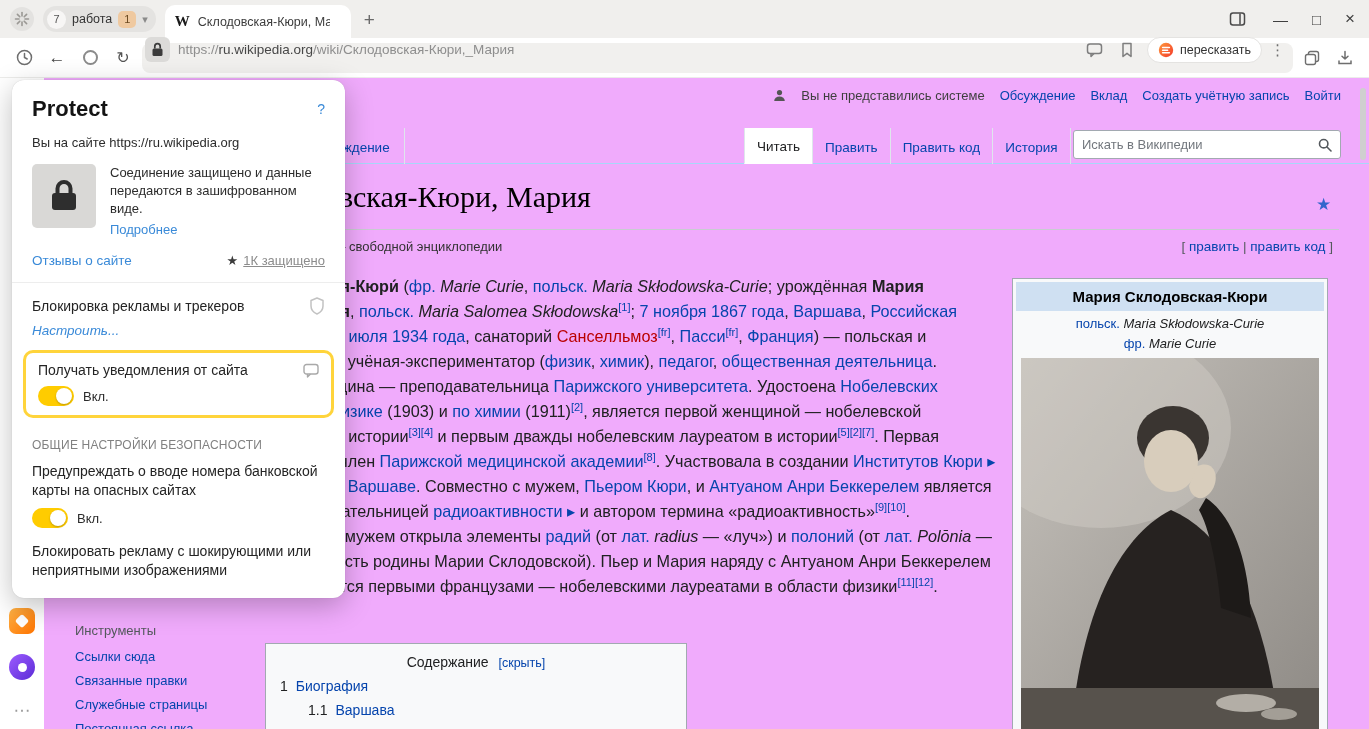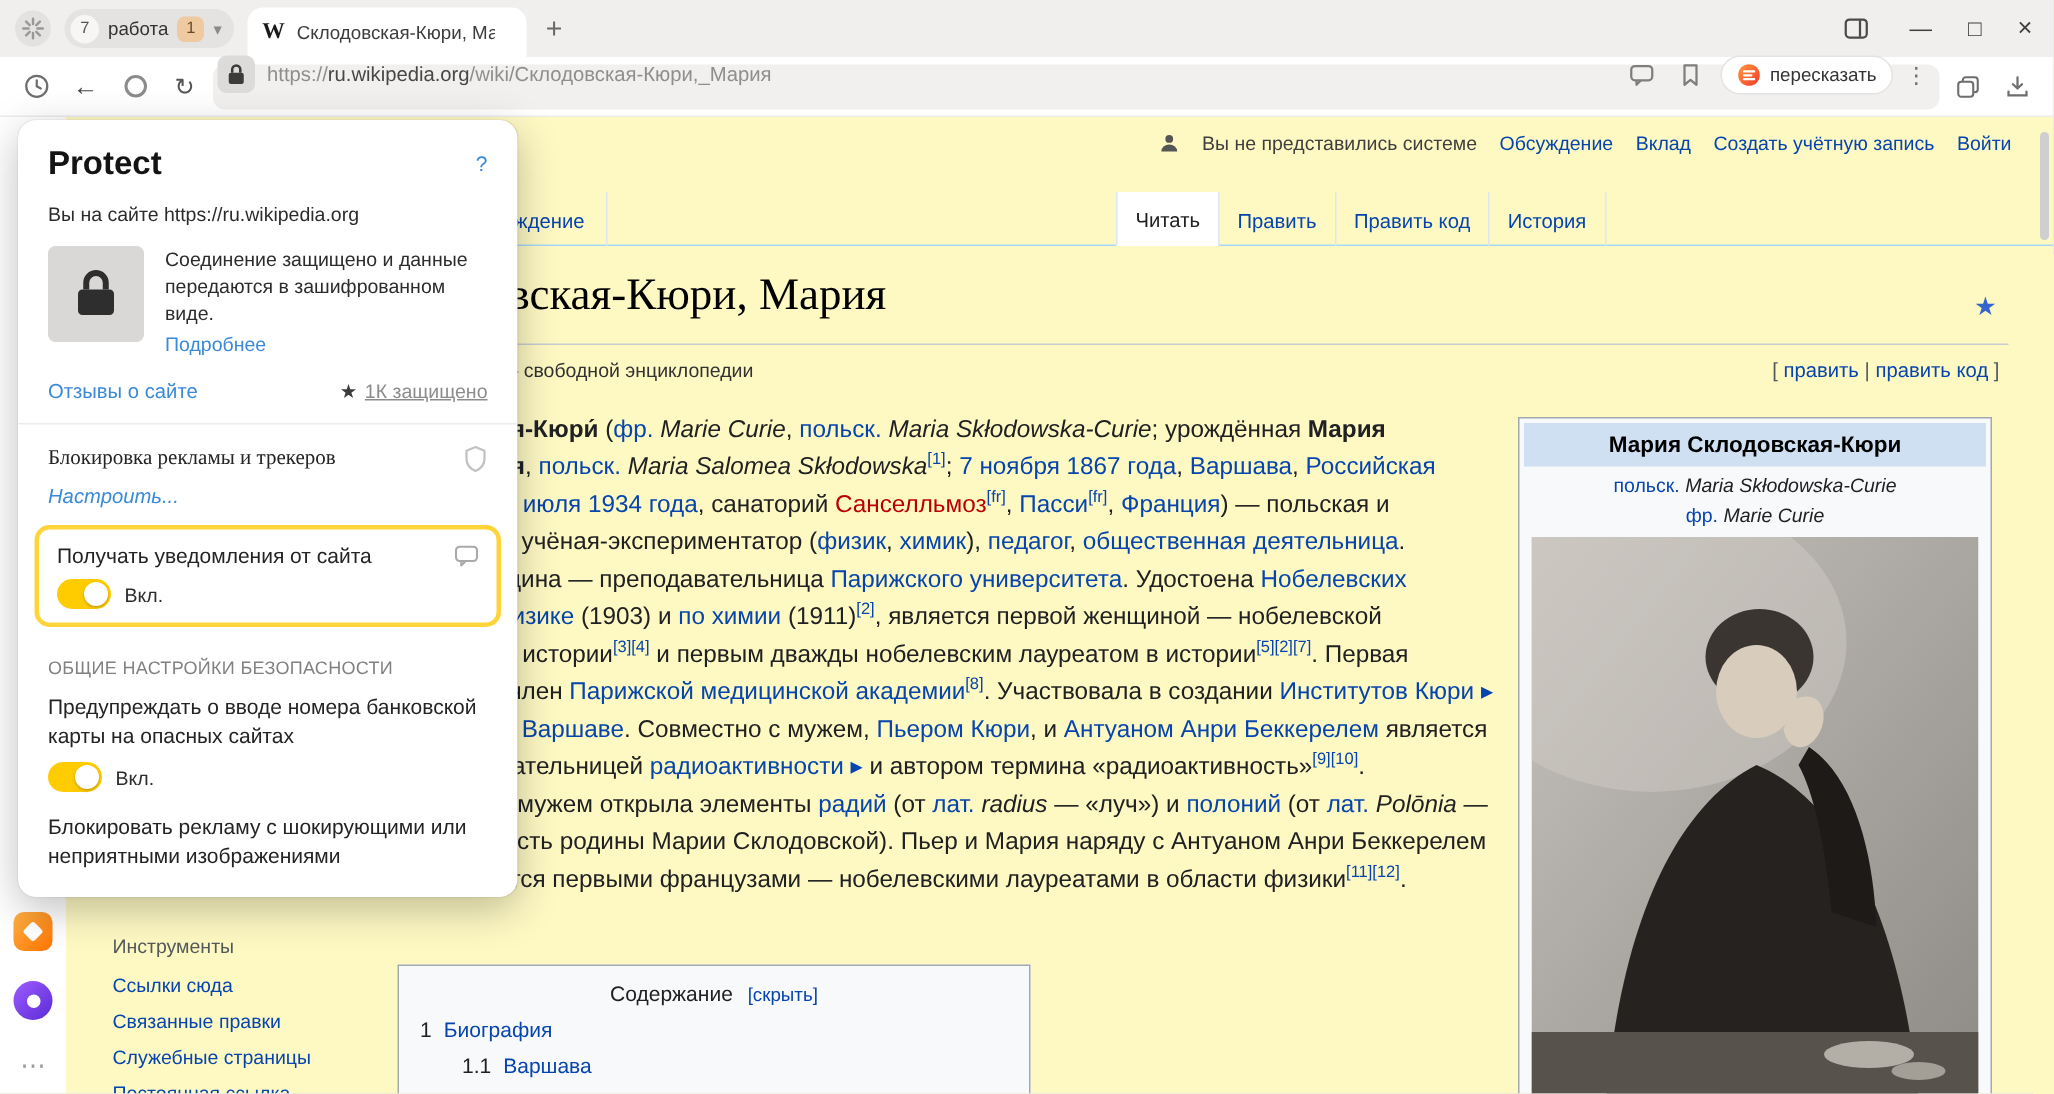--- a/index.html
+++ b/index.html
@@ -41,21 +41,21 @@
   .rail { position:absolute; left:0; top:78px; bottom:0; width:44px; display:flex; flex-direction:column; align-items:center; justify-content:flex-end; gap:20px; padding-bottom:8px; background:#fff; z-index:4; }
   .svc { width:26px; height:26px; border-radius:7px; background:linear-gradient(135deg,#ffb347,#ff7400); display:flex; align-items:center; justify-content:center; cursor:pointer; }
   .svc-inner { width:10px; height:10px; background:#fff; border-radius:2px; transform:rotate(45deg); }
   .alice { width:26px; height:26px; border-radius:50%; background:linear-gradient(135deg,#9d5cff,#5b2bd6); display:flex; align-items:center; justify-content:center; cursor:pointer; }
   .alice-inner { width:9px; height:9px; background:#fff; border-radius:50%; }
   .rail-dots { color:#9b9b9b; font-size:17px; cursor:pointer; }
 
   .scroll-thumb { position:absolute; right:3px; top:88px; width:6px; height:72px; background:#cfcfcf; border-radius:3px; z-index:6; cursor:pointer; }
 
   
-  .page { position:absolute; left:44px; top:78px; right:0; bottom:0; background:#fef9c3; }
+  .page { position:absolute; left:44px; top:78px; right:0; bottom:0; background:#f0abfc; }
   .personal { position:absolute; top:10px; right:28px; display:flex; align-items:center; gap:15px; font-size:13px; }
   .personal-plain { color:#3f3f3f; }
   .personal-link { color:#0645ad; cursor:pointer; }
 
   .tabstrip { position:absolute; left:0; right:0; top:50px; height:36px; border-bottom:1px solid #a7d7f9; }
   .nstab { position:absolute; left:252px; bottom:-1px; height:36px; display:flex; align-items:flex-end; padding:0 14px 9px; color:#0645ad; font-size:13.5px; border-left:1px solid #dfe6ec; border-right:1px solid #dfe6ec; cursor:pointer; }
   .vtabs { position:absolute; left:700px; bottom:-1px; display:flex; height:36px; }
   .vtab { display:flex; align-items:flex-end; padding:0 12px 9px; color:#0645ad; font-size:13.5px; border-left:1px solid #dfe6ec; cursor:pointer; }
   .vtab:last-child { border-right:1px solid #dfe6ec; }
   .vtab.active { color:#202122; background:#fff; border-bottom:1px solid #fff; }
@@ -106,21 +106,21 @@
   .conn-row { display:flex; gap:14px; margin-top:14px; }
   .lock-tile { width:64px; height:64px; background:#d9d8d6; border-radius:5px; display:flex; align-items:center; justify-content:center; flex:none; }
   .conn-text { font-size:13px; line-height:18px; color:#2c2c2c; width:206px; }
   .conn-more { color:#3a8ad8; margin-top:4px; cursor:pointer; }
   .reviews-row { display:flex; justify-content:space-between; align-items:center; margin-top:16px; }
   .reviews-link { color:#3a8ad8; font-size:13.5px; cursor:pointer; }
   .reviews-count { color:#8c8c8c; font-size:13px; display:flex; align-items:center; gap:5px; }
   .reviews-count .cnt { text-decoration:underline; cursor:pointer; }
   .reviews-star { color:#3b3b3b; }
   .protect-divider { border-top:1px solid #ededed; margin:14px -20px 0; }
-  .adblock-row { margin-top:14px; display:flex; justify-content:space-between; align-items:center;font-family:Liberation Serif, serif; }
+  .adblock-row { margin-top:14px; display:flex; justify-content:space-between; align-items:center; }
   .adblock-label { font-size:14px; color:#242424; }
   .configure { color:#3a8ad8; font-size:13.5px; margin-top:8px; cursor:pointer;font-style:italic; }
   .notify-box { margin:12px -9px 0; border:3px solid #ffd43b; border-radius:10px; padding:9px 12px; }
   .notify-row { display:flex; justify-content:space-between; align-items:center; }
   .notify-label { font-size:14px; color:#242424; }
   .toggle-row { display:flex; align-items:center; gap:9px; margin-top:8px; }
   .toggle { width:36px; height:20px; border-radius:10px; background:#ffcc00; position:relative; flex:none; cursor:pointer; }
   .toggle::after { content:""; position:absolute; top:2px; right:2px; width:16px; height:16px; border-radius:50%; background:#fff; box-shadow:0 1px 2px rgba(0,0,0,.25); }
   .toggle-state { font-size:13px; color:#2c2c2c; }
   .caps-header { margin-top:20px; font-size:12px; color:#818181; letter-spacing:.2px; }
@@ -266,20 +266,27 @@
     <div class="tabstrip">
       <div class="nstab">Обсуждение</div>
       <div class="vtabs" id="view-tabs">
           <div class="vtab active">Читать</div>
           <div class="vtab">Править</div>
           <div class="vtab">Править код</div>
           <div class="vtab">История</div>
         </div>
     </div>
 
+    <div class="search-box">
+      <input class="search-input" readonly="" placeholder="Искать в Википедии" style="">
+      <svg width="14" height="14" viewBox="0 0 14 14">
+          <circle cx="5.7" cy="5.7" r="4.2" fill="none" stroke="#54595d" stroke-width="1.6"></circle>
+          <line x1="9" y1="9" x2="13" y2="13" stroke="#54595d" stroke-width="1.6" stroke-linecap="round"></line>
+        </svg>
+    </div>
 
     <h1 class="page-title">Склодовская-Кюри, Мария</h1>
     <span class="watch-star">★</span>
     <div class="title-rule"></div>
 
     <div class="tagline">Из Википедии — свободной энциклопедии</div>
     <div class="page-actions">
       <span>[</span>
       <span class="lnk">править</span>
       <span>|</span>

